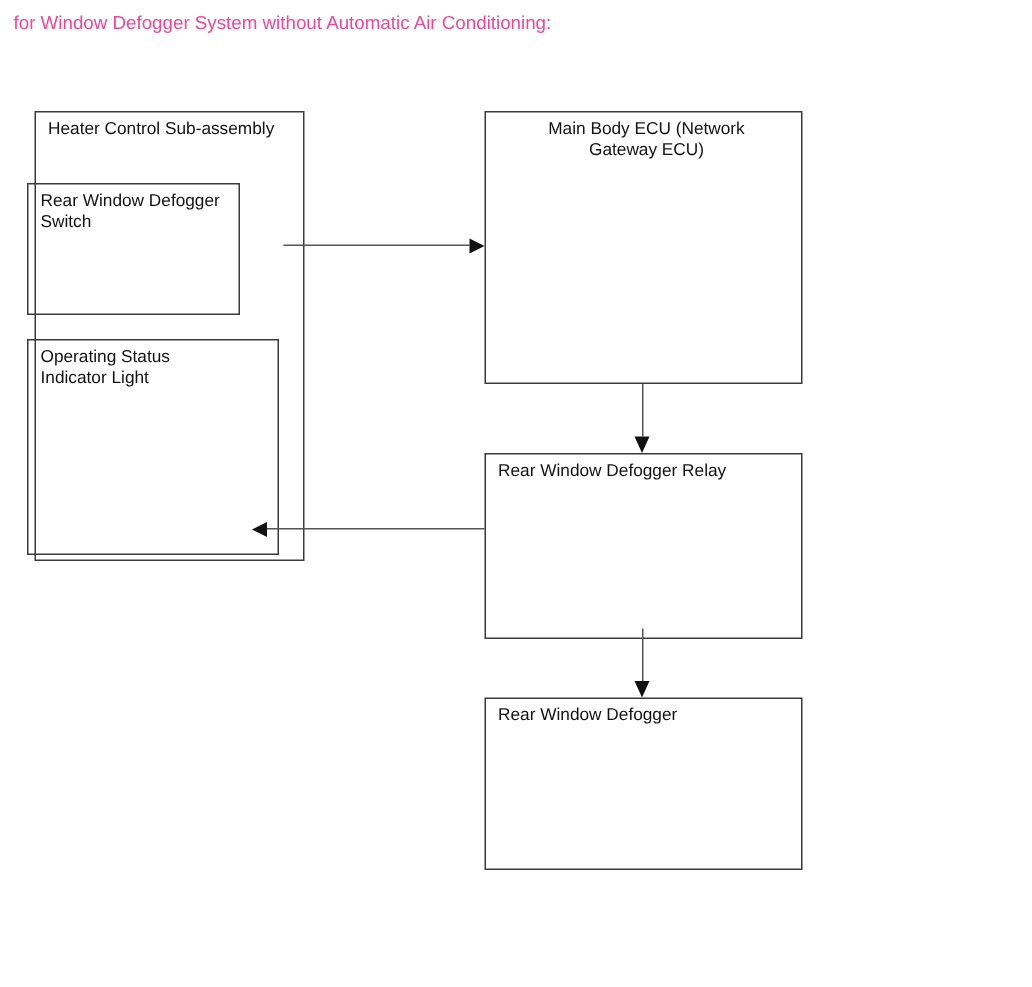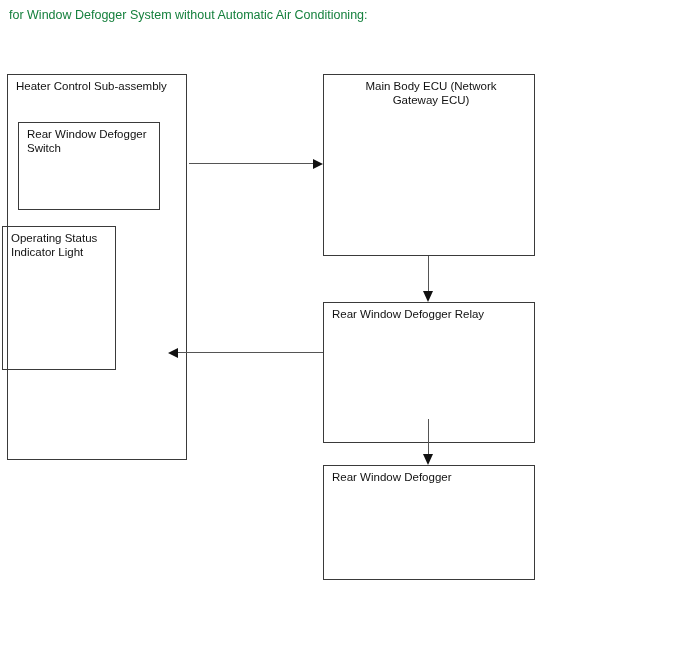--- a/index.html
+++ b/index.html
@@ -17,21 +17,21 @@
   }
 
   
   .caption {
     position: absolute;
     left: 9px;
     top: 8px;
     font-size: 12.5px;
     line-height: 15px;
     white-space: nowrap;
-    color: #15803d;
+    color: #ec4899;
   }
 
   
   .box {
     position: absolute;
     box-sizing: border-box;
     border: 1.4px solid #3a3a3a;
     background: transparent;
   }
   .box-label {
@@ -39,26 +39,26 @@
     left: 8px;
     top: 5px;
     right: 4px;
     font-size: 11.5px;
     line-height: 13.5px;
     color: #111111;
     white-space: pre-line;
   }
 
   
-  #heater-group      { left: 7px;   top: 74px;  width: 180px; height: 386px; }
+  #heater-group      { left: 23px;   top: 74px;  width: 180px; height: 300px; }
   #defogger-switch   { left: 18px;  top: 122px; width: 142px; height: 88px;  }
-  #status-light      { left: 2px;  top: 226px; width: 114px; height: 144px; }
+  #status-light      { left: 18px;  top: 226px; width: 168px; height: 144px; }
 
   #main-body-ecu     { left: 323px; top: 74px;  width: 212px; height: 182px; text-align: center; }
-  #defogger-relay    { left: 323px; top: 302px; width: 212px; height: 141px; padding-left: 44px; }
+  #defogger-relay    { left: 323px; top: 302px; width: 212px; height: 124px; padding-left: 44px; }
   #rear-defogger     { left: 323px; top: 465px; width: 212px; height: 115px; }
 
   
   .h-line {
     position: absolute;
     height: 1.3px;
     background: #555555;
   }
   .v-line {
     position: absolute;

